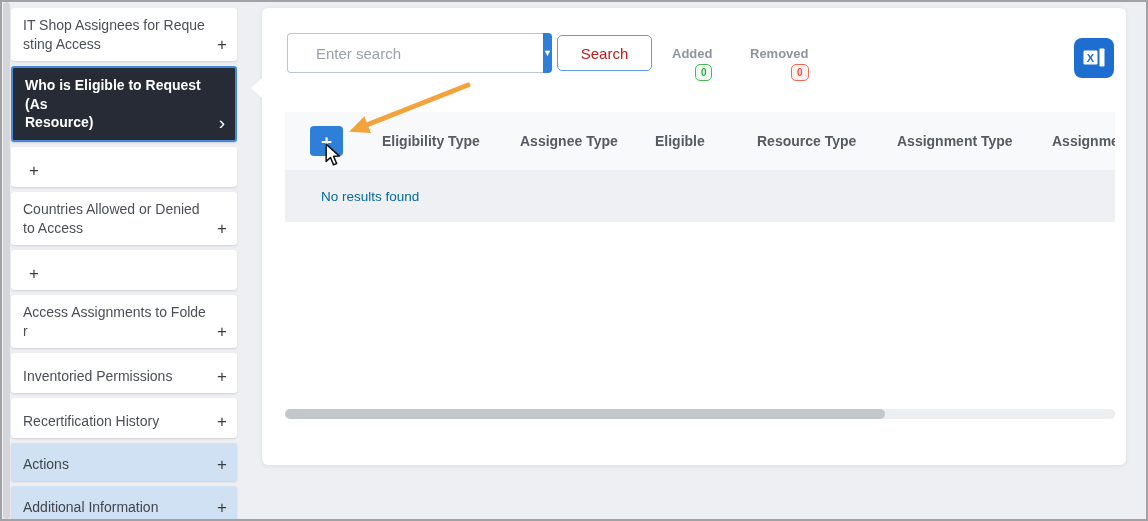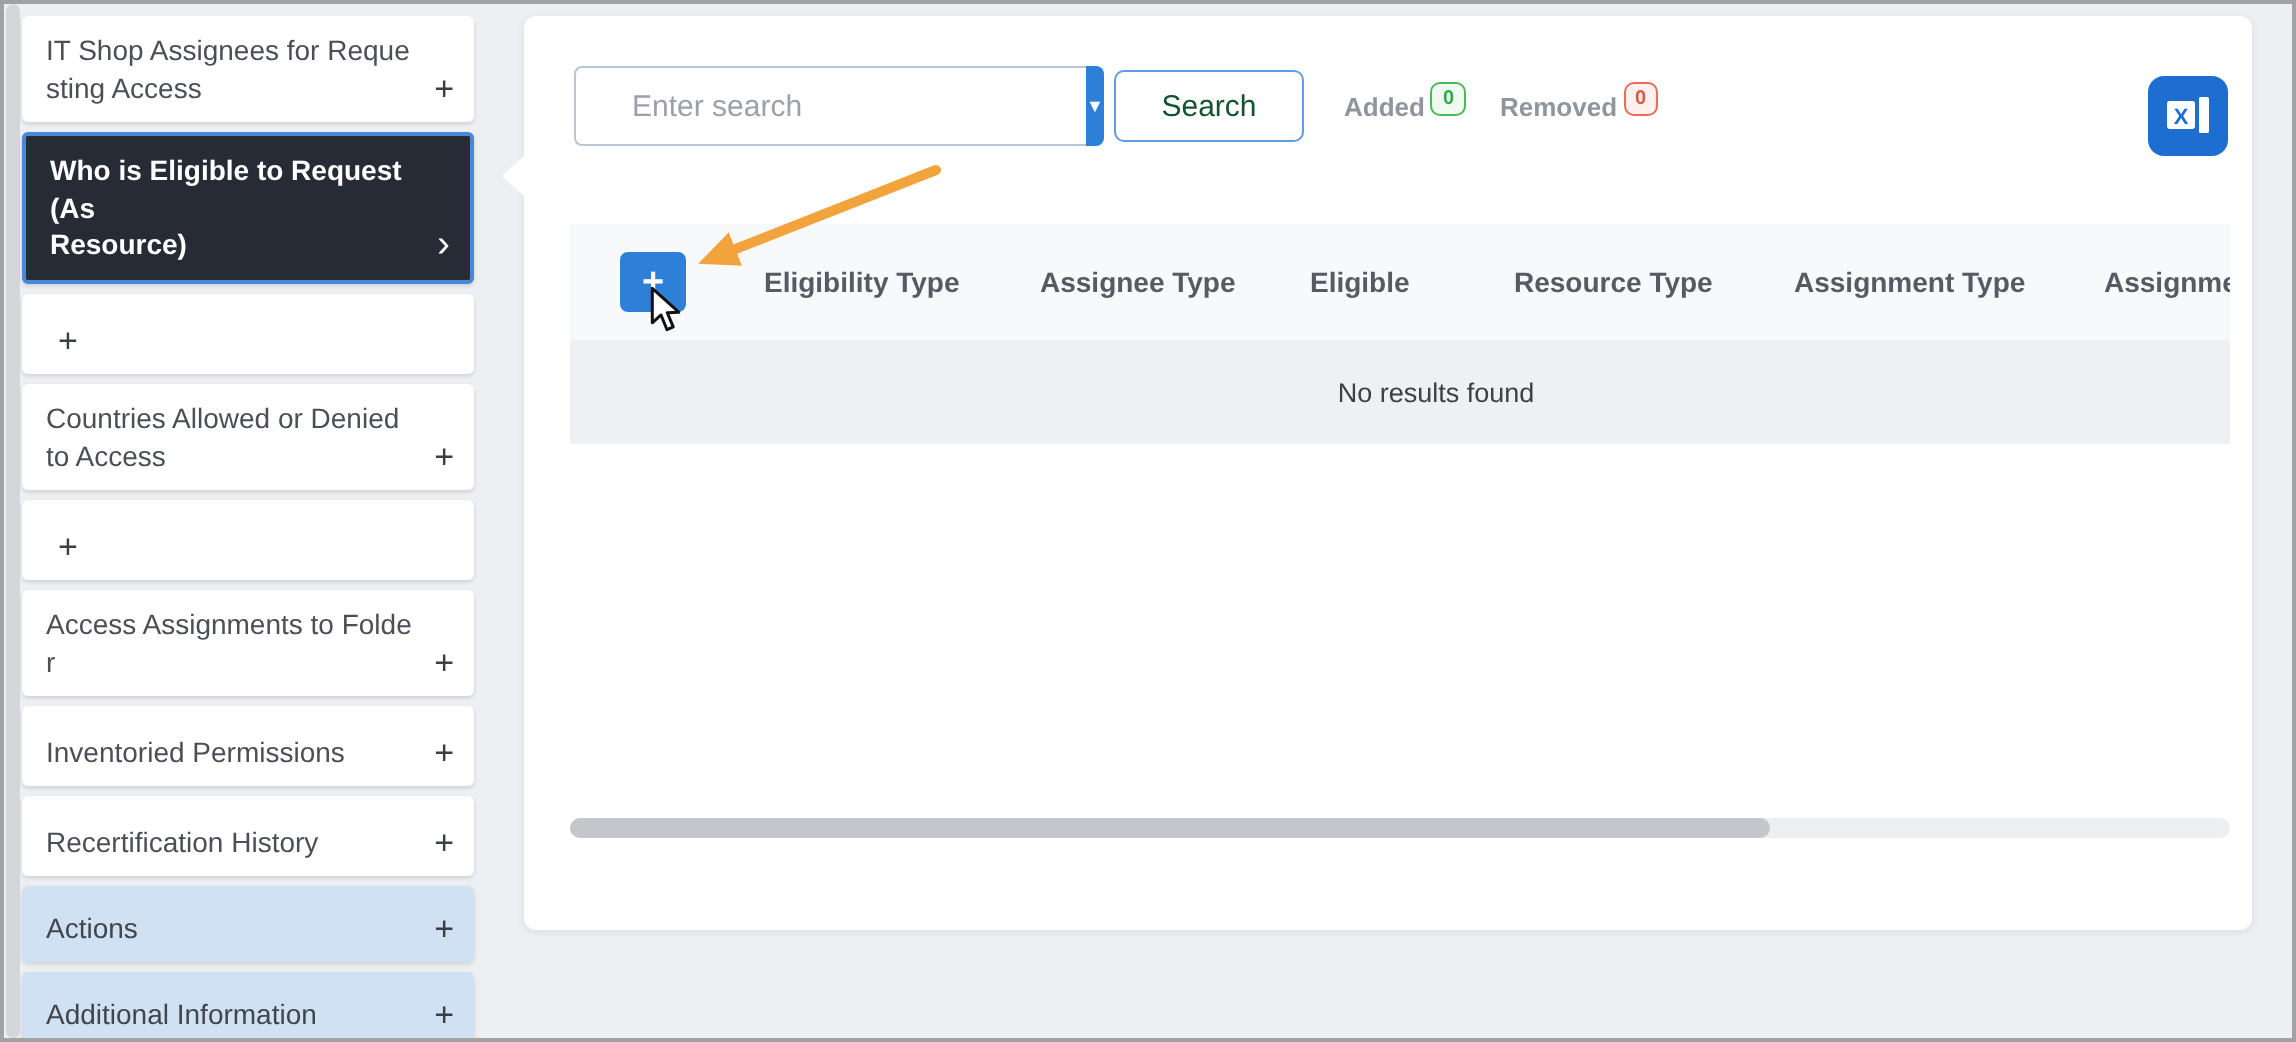--- a/index.html
+++ b/index.html
@@ -49,23 +49,23 @@
     font-family:"Liberation Sans", sans-serif;
   }
   .search-input::placeholder{ color:#9aa1ab; }
   .search-dropdown{
     width:40px; background:#2d7fd8; border:none; border-radius:0 4px 4px 0;
     color:#fff; font-size:9px; cursor:pointer; display:flex; align-items:center; justify-content:center;
   }
   .search-btn{
     position:absolute; left:295px; top:27px; width:95px; height:36px;
     background:#fff; border:1px solid #5f9ce0; border-radius:5px;
-    color:#14532d; font-size:15px; cursor:pointer; font-family:"Liberation Sans", sans-serif;
-  }
-  .counter{ position:absolute; top:30px; display:flex; align-items:center; gap:3px; }
+    color:#b91c1c; font-size:15px; cursor:pointer; font-family:"Liberation Sans", sans-serif;
+  }
+  .counter{ position:absolute; top:30px; display:flex; align-items:flex-end; gap:3px;flex-direction:column; }
   .counter .cap{ font-size:13px; font-weight:700; color:#8e959e; margin-top:8px; }
   .badge{
     font-size:10px; font-weight:700; border-radius:5px; padding:1px 5px;
     border:1px solid; line-height:1.3;
   }
   .badge.green{ color:#2fae45; border-color:#49b857; background:#f0faf1; }
   .badge.red{ color:#e4573f; border-color:#ef6a5a; background:#fdf0ee; }
   .counter.added{ left:410px; }
   .counter.removed{ left:488px; }
   .excel-btn{
@@ -81,21 +81,21 @@
     overflow:hidden;
   }
   .thead .hcell{ font-size:14px; font-weight:700; color:#565b63; white-space:nowrap; }
   .add-btn{
     margin-left:25px; width:33px; height:30px; background:#2d7fd8; border:none;
     border-radius:4px; color:#fff; font-size:19px; font-weight:700; line-height:1;
     cursor:pointer; display:flex; align-items:center; justify-content:center;
   }
   .empty-row{
     background:#eff0f3; height:52px; display:flex; align-items:center; padding-left:36px;
-    font-size:13.5px; font-weight:500; color:#404040;justify-content:center;
+    font-size:13.5px; font-weight:500; color:#0369a1;
   }
   .hscrollbar{
     position:absolute; left:23px; top:401px; width:830px; height:10px;
     background:#edeef0; border-radius:5px;
   }
   .hscroll-thumb{ width:600px; height:10px; background:#c3c6cb; border-radius:5px; cursor:pointer; }
   
   .annotation-layer{ position:absolute; left:0; top:0; width:1148px; height:521px;
     pointer-events:none; }
 </style>

